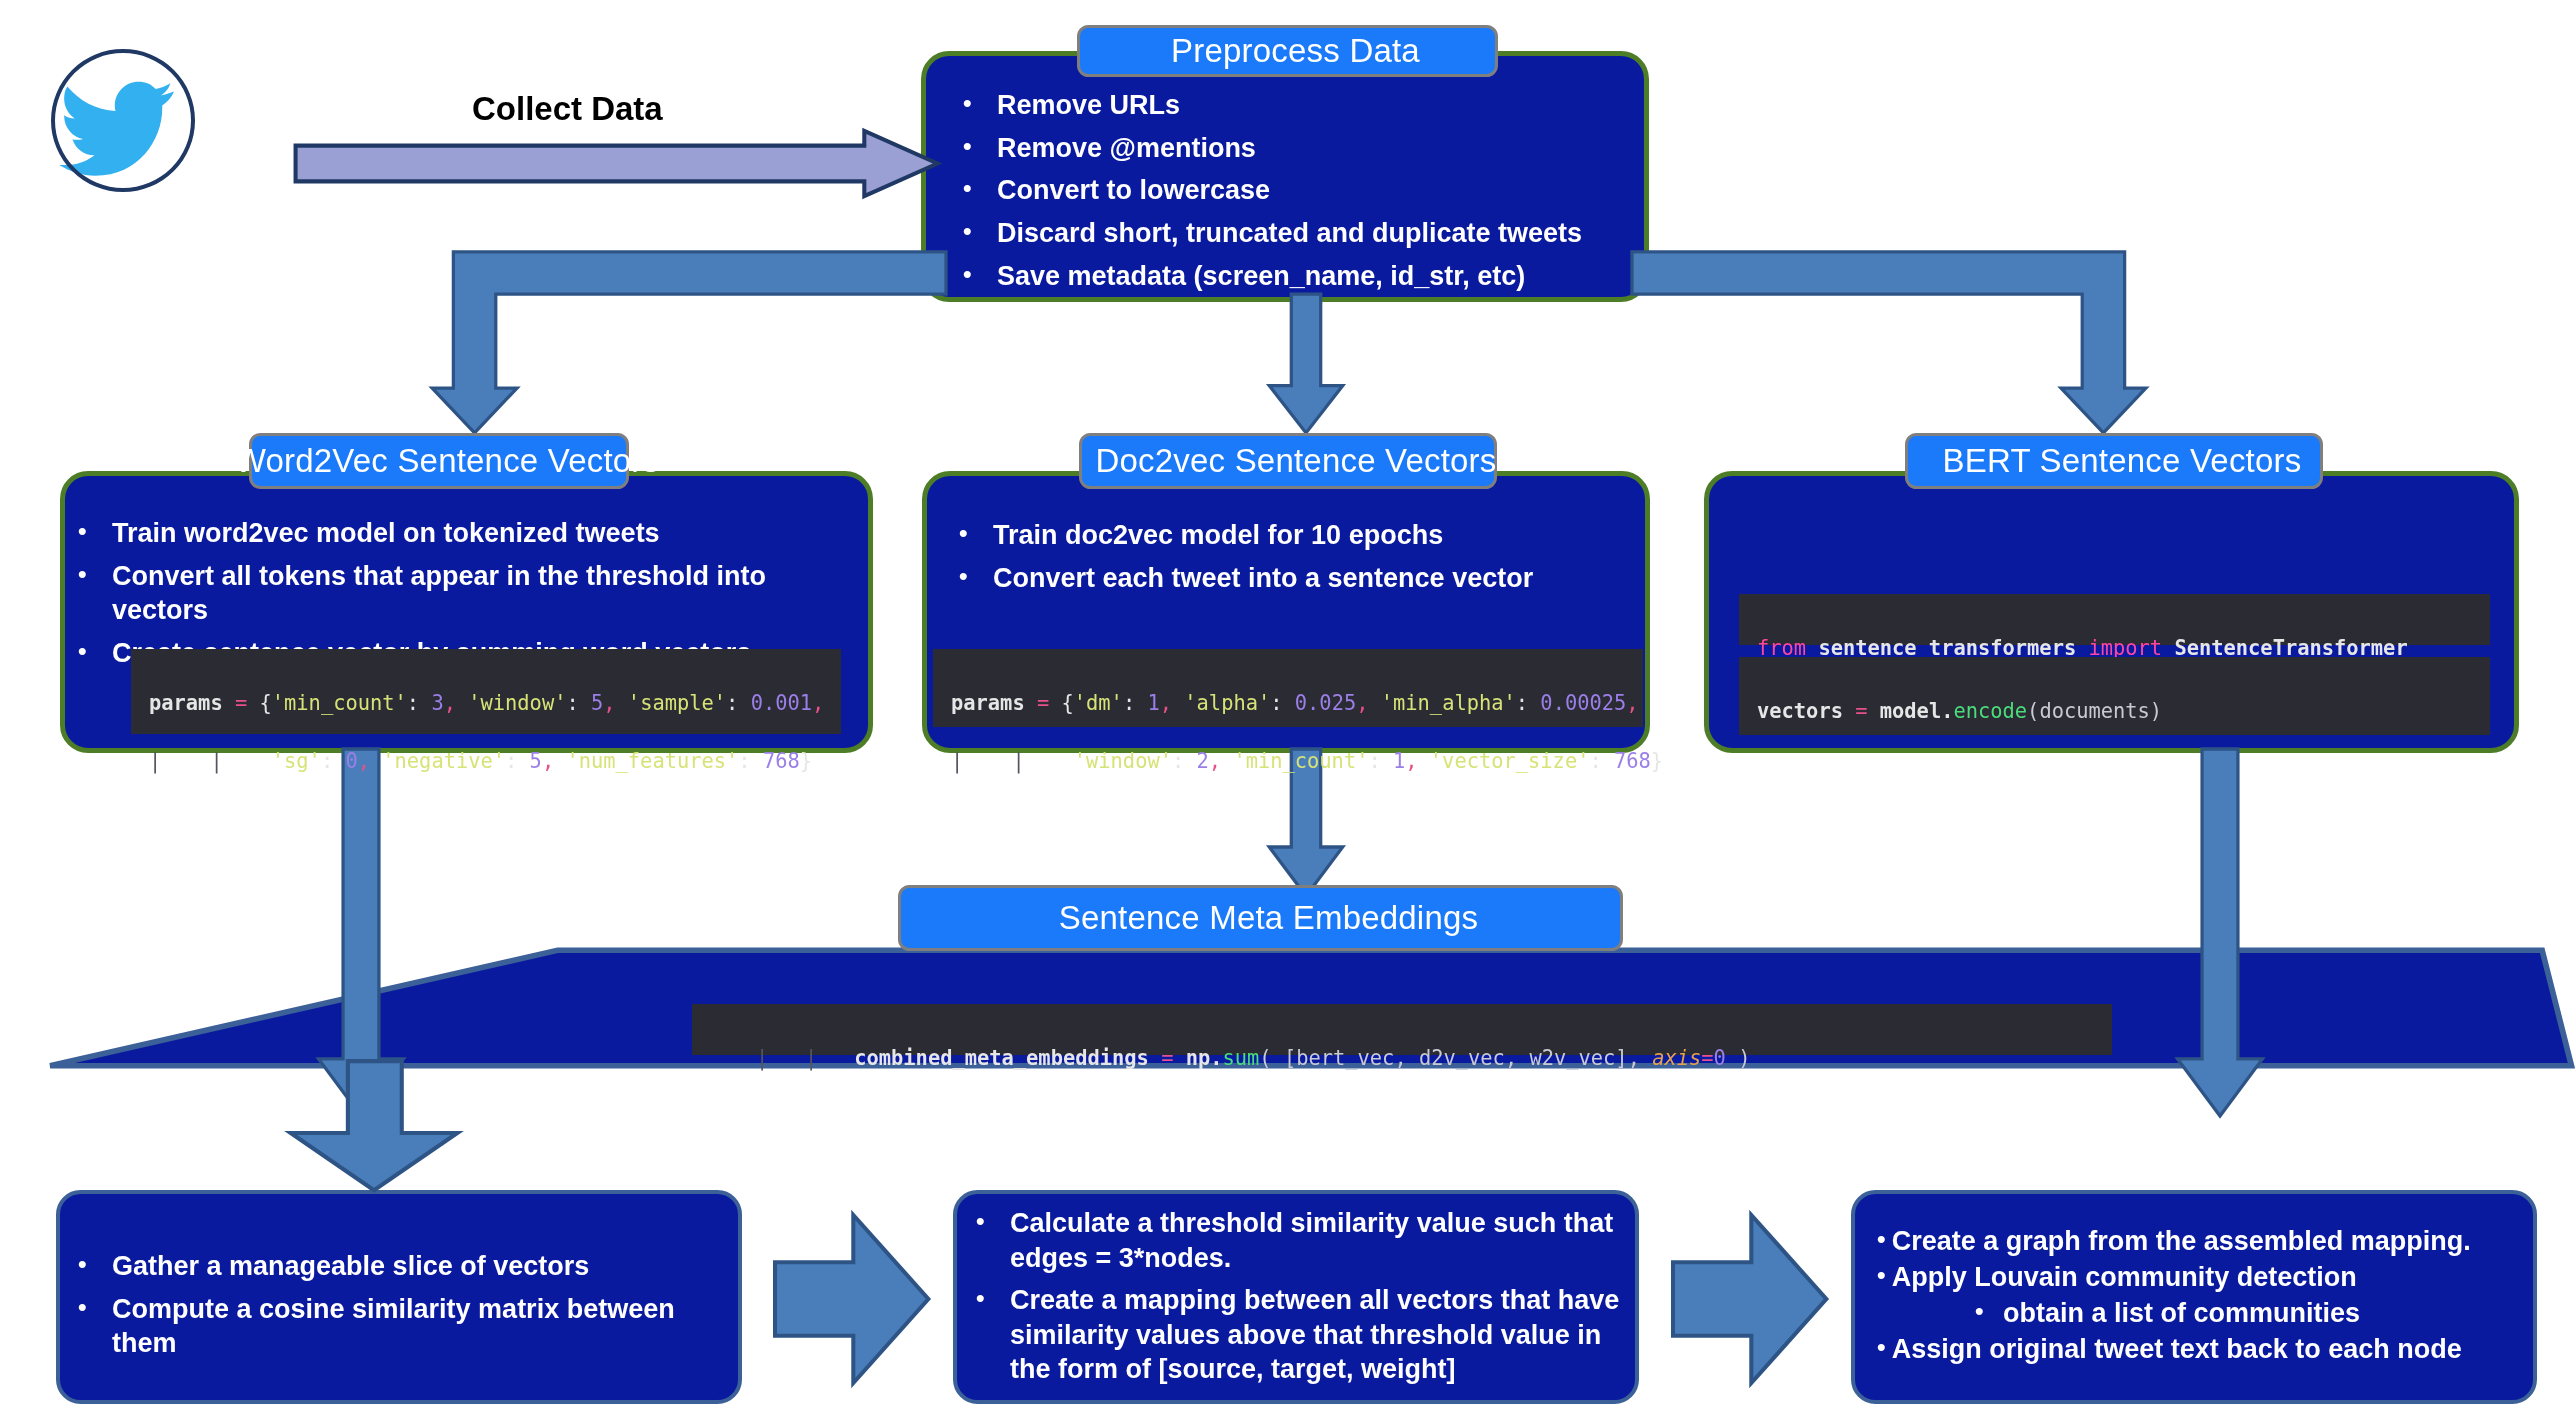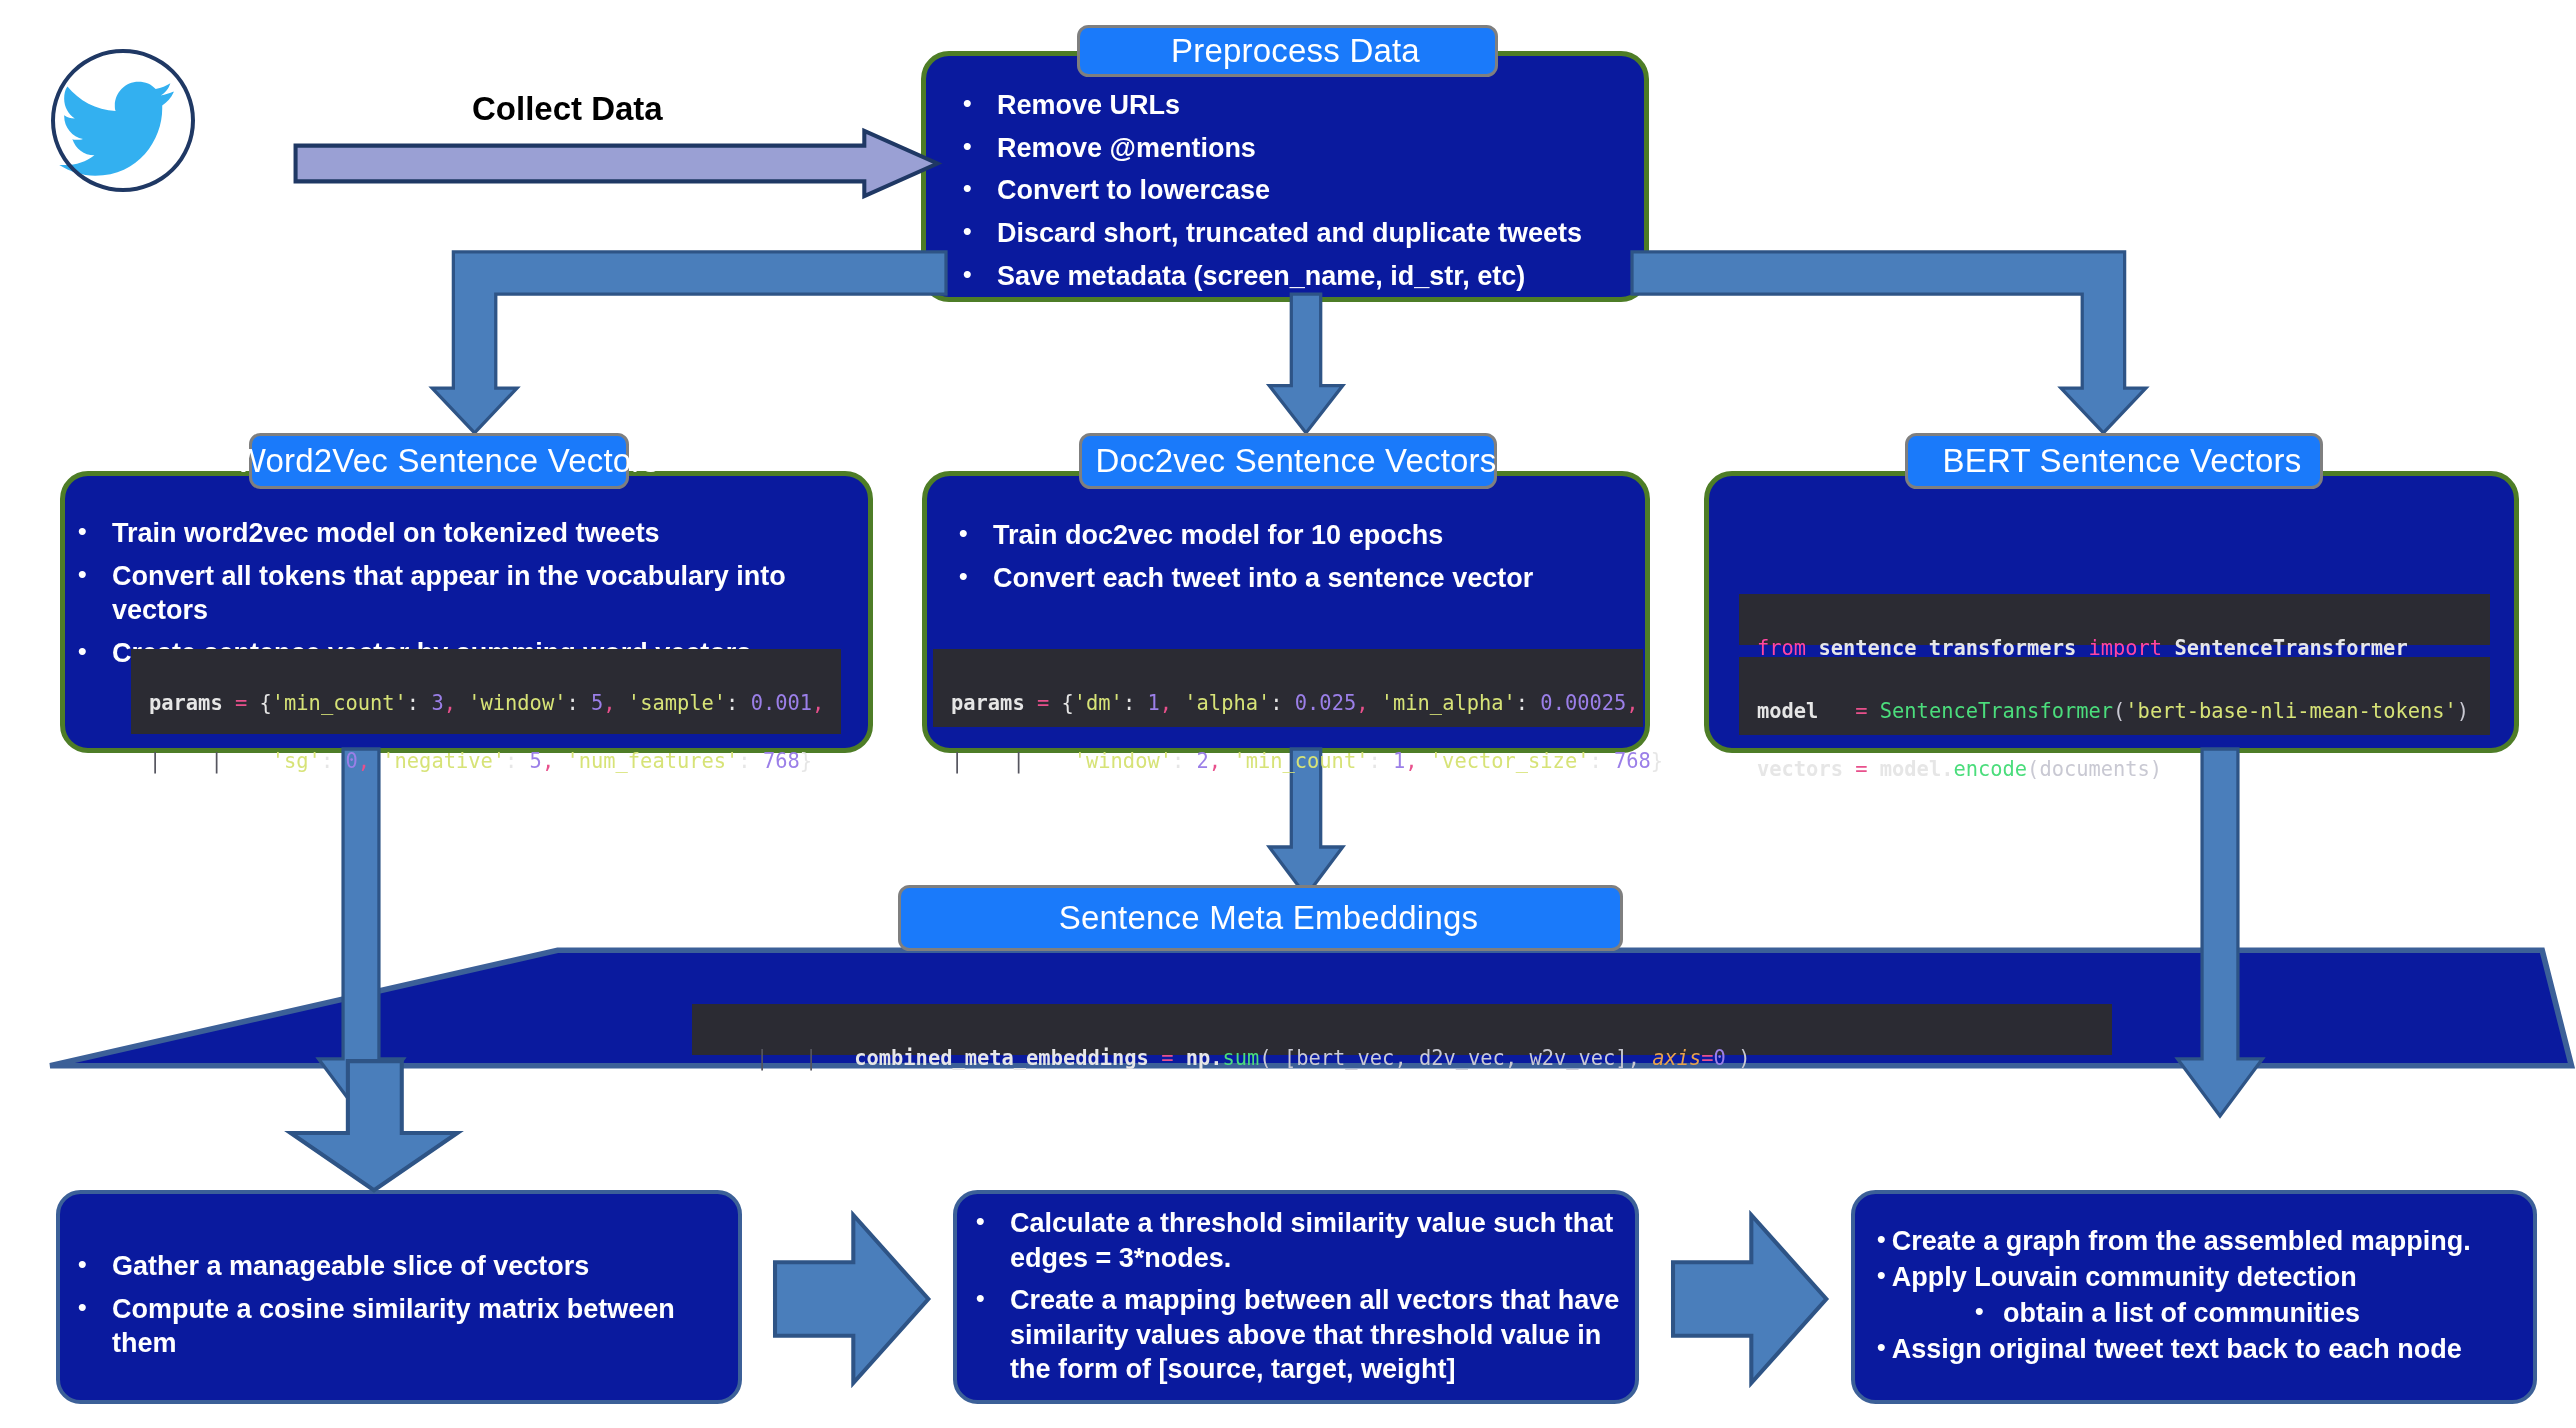--- a/index.html
+++ b/index.html
@@ -121,21 +121,21 @@
 <div class="tab" style="left:249px;top:433px;width:380px;height:56px;">
   <span>Word2Vec Sentence Vectors</span>
 </div>
 <div class="bullets" style="left:78px;top:516px;width:775px;">
   <div class="li">
       <span class="dot">•</span>
       <span class="txt">Train word2vec model on tokenized tweets</span>
     </div>
   <div class="li">
       <span class="dot">•</span>
-      <span class="txt">Convert all tokens that appear in the vocabulary into vectors</span>
+      <span class="txt">Convert all tokens that appear in the threshold into vectors</span>
     </div>
   <div class="li">
       <span class="dot">•</span>
       <span class="txt">Create sentence vector by summing word vectors</span>
     </div>
 </div>
 <div class="code" style="left:131px;top:649px;width:710px;height:85px;">
 <span class="ln"><span class="var">params </span><span class="op">=</span><span class="pun"> {</span><span class="str">'min_count'</span><span class="pun">: </span><span class="num">3</span><span class="op">,</span><span class="pun"> </span><span class="str">'window'</span><span class="pun">: </span><span class="num">5</span><span class="op">,</span><span class="pun"> </span><span class="str">'sample'</span><span class="pun">: </span><span class="num">0.001</span><span class="op">,</span></span>
 <span class="ln"><span class="gutter">|    |    </span><span class="str">'sg'</span><span class="pun">: </span><span class="num">0</span><span class="op">,</span><span class="pun"> </span><span class="str">'negative'</span><span class="pun">: </span><span class="num">5</span><span class="op">,</span><span class="pun"> </span><span class="str">'num_features'</span><span class="pun">: </span><span class="num">768</span><span class="pun">}</span></span>
 </div>
@@ -160,21 +160,20 @@
 </div>
 
 <div class="card green" style="left:1704px;top:471px;width:815px;height:282px;"></div>
 <div class="tab" style="left:1905px;top:433px;width:418px;height:56px;">
   <span>BERT Sentence Vectors</span>
 </div>
 <div class="code" style="left:1739px;top:594px;width:751px;height:51px;">
 <span class="ln"><span class="kw">from</span><span class="var"> sentence_transformers </span><span class="kw">import</span><span class="var"> SentenceTransformer</span></span>
 </div>
 <div class="code" style="left:1739px;top:657px;width:751px;height:78px;">
-<span class="ln"><span class="var">model</span><span class="pun">   </span><span class="op">=</span><span class="fn"> SentenceTransformer</span><span class="par">(</span><span class="str">'bert-base-nli-mean-tokens'</span><span class="par">)</span></span>
 <span class="ln"><span class="var">vectors</span><span class="pun"> </span><span class="op">=</span><span class="var"> model.</span><span class="fn">encode</span><span class="par">(documents)</span></span>
 </div>
 
 <div class="arw" style="left:312px;top:749px;">
   <svg width="98" height="367" viewBox="0 0 120 450">
     <path d="M38 0 L82 0 L82 380 L112 380 L60 450 L8 380 L38 380 Z" fill="#4A7EBB" stroke="#2E5486" stroke-width="4"></path>
   </svg>
 </div>
 <div class="arw" style="left:1257px;top:749px;">
   <svg width="98" height="147" viewBox="0 0 120 180">

